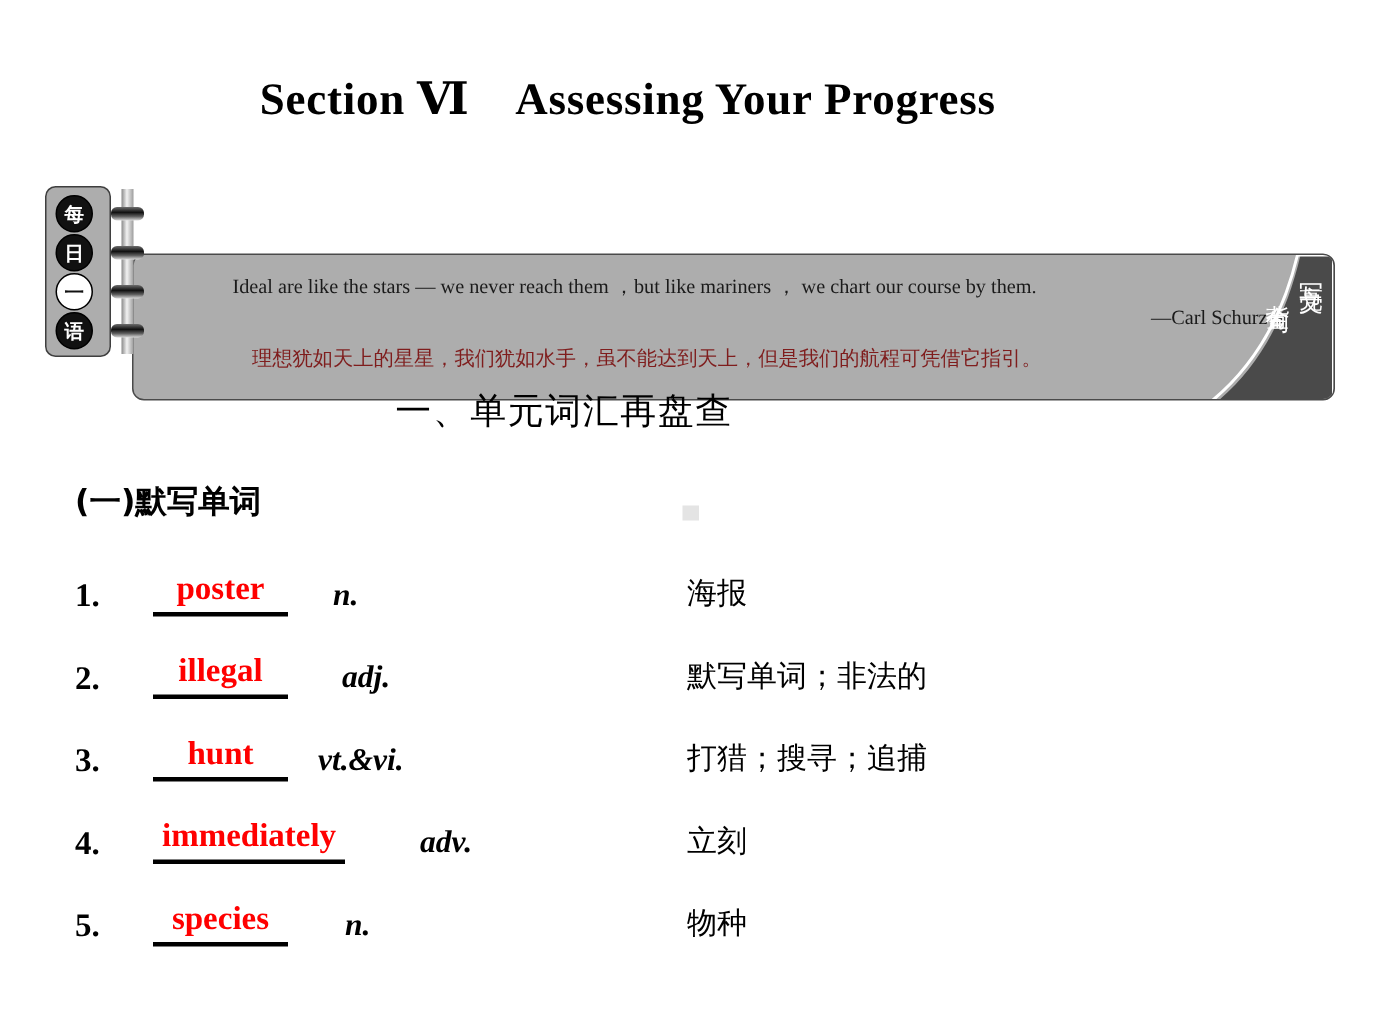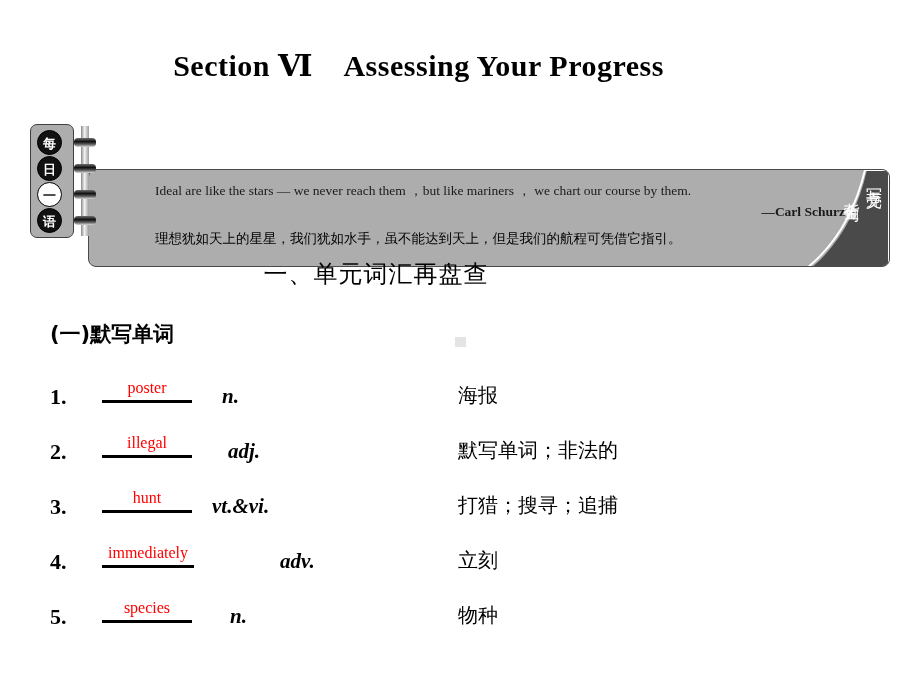--- a/index.html
+++ b/index.html
@@ -161,30 +161,29 @@
   }
   .quote-en-attr {
     position: absolute;
     left: 66px;
     top: 34px;
     width: 690px;
     text-align: right;
     font-family: "Liberation Serif", "DejaVu Serif", serif;
     font-size: 13.5px;
     color: #1a1a1a;
-    font-weight: bold;
   }
   .quote-zh {
     position: absolute;
-    left: 66px;
+    left: 79px;
     top: 60px;
     width: 690px;
     font-family: "DejaVu Sans", sans-serif;
     font-size: 13.5px;
-    color: #000000;
+    color: #7f1d1d;
     white-space: nowrap;
   }
   .quote-zh-attr {
     position: absolute;
     left: 66px;
     top: 84px;
     width: 690px;
     text-align: right;
     font-family: "DejaVu Sans", sans-serif;
     font-size: 13.5px;
@@ -237,22 +236,22 @@
     font-family: "Liberation Serif", "DejaVu Serif", serif;
     font-weight: bold;
     font-size: 22px;
   }
   .w-answer {
     position: absolute;
     left: 52px;
     top: 2px;
     color: #ff0000;
     font-family: "Liberation Serif", "DejaVu Serif", serif;
-    font-weight: normal;
-    font-size: 16px;
+    font-weight: bold;
+    font-size: 22px;
     border-bottom: 3px solid #000000;
     padding: 0 6px 2px 6px;
     min-width: 78px;
     text-align: center;
     line-height: 1.25;
   }
   .w-pos {
     position: absolute;
     top: 8px;
     font-family: "Liberation Serif", "DejaVu Serif", serif;

